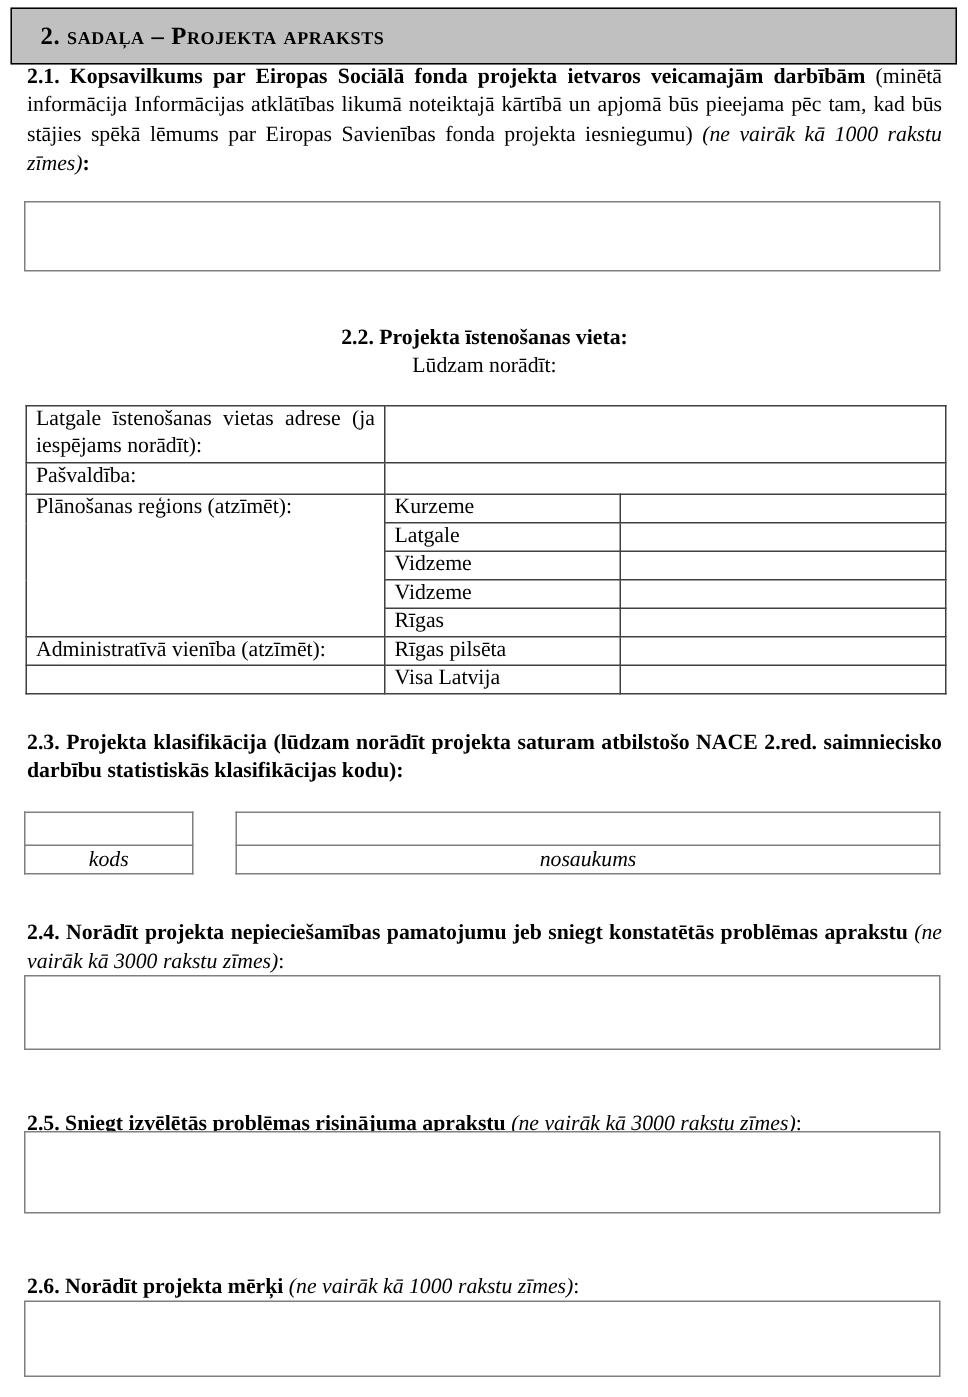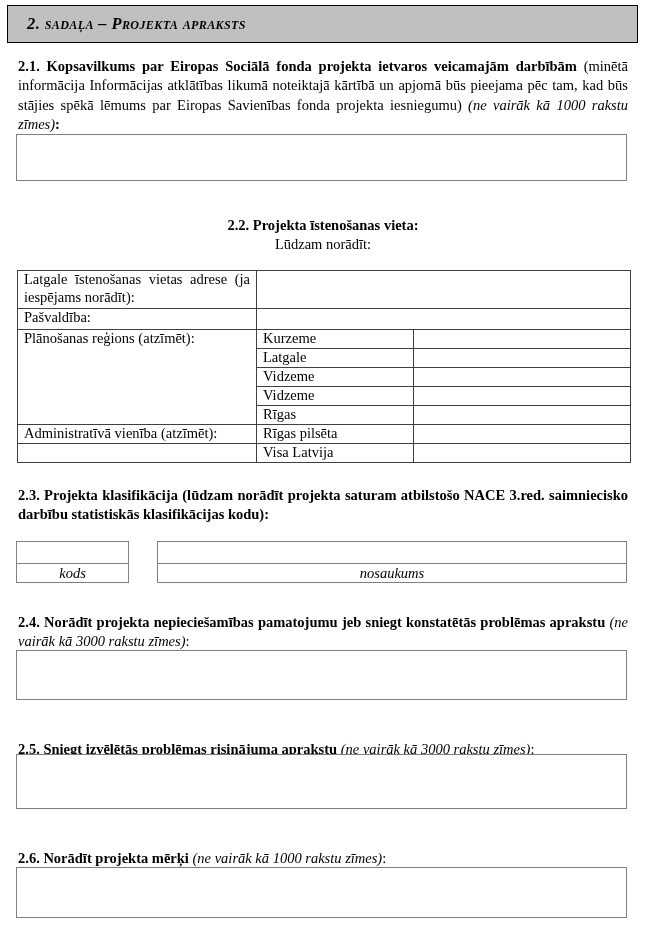--- a/index.html
+++ b/index.html
@@ -14,21 +14,20 @@
   }
   .abs { position:absolute; box-sizing:border-box; }
 
   
   .banner {
     left:7px; top:5px; width:631px; height:38px;
     background:#c0c0c0;
     border:1.5px solid #000;
     display:flex; align-items:center;
     padding-left:19px;
-    font-style:italic;
   }
   .banner .title {
     font-weight:bold;
     font-variant:small-caps;
     font-size:16.5px;
     letter-spacing:0.4px;
   }
 
   .para {
     left:18px; width:610px;
@@ -82,21 +81,21 @@
 </style>
 </head>
 <body>
 
 <div id="page">
 
   <div class="abs banner">
     <span class="title">2. sadaļa – Projekta apraksts</span>
   </div>
 
-  <div class="abs para" style="top:57px;">
+  <div class="abs para" style="top:42px;">
     <span class="b">2.1. Kopsavilkums par Eiropas Sociālā fonda projekta ietvaros veicamajām darbībām</span><span> (minētā informācija Informācijas atklātības likumā noteiktajā kārtībā un apjomā būs pieejama pēc tam, kad būs stājies spēkā lēmums par Eiropas Savienības fonda projekta iesniegumu) </span><span class="i">(ne vairāk kā 1000 rakstu zīmes)</span><span class="b">:</span>
   </div>
 
   <div class="abs tbox" style="top:134px; height:47px;"></div>
 
   <div class="abs para plain" style="top:216px;text-align:center;">
     <span class="b">2.2. Projekta īstenošanas vieta:</span><br>
     <span>Lūdzam norādīt:</span>
   </div>
 
@@ -145,21 +144,21 @@
       <tr style="height:18px;">
         <td class="nojust"></td>
         <td class="nojust">Visa Latvija</td>
         <td></td>
       </tr>
     </tbody>
       </table>
   </div>
 
   <div class="abs para" style="top:486px;">
-    <span class="b">2.3. Projekta klasifikācija (lūdzam norādīt projekta saturam atbilstošo NACE 3.red. saimniecisko darbību statistiskās klasifikācijas kodu):</span>
+    <span class="b">2.3. Projekta klasifikācija (lūdzam norādīt projekta saturam atbilstošo NACE 2.red. saimniecisko darbību statistiskās klasifikācijas kodu):</span>
   </div>
 
   <div class="abs" style="left:157px; top:541px;">
     <table class="nace">
       <colgroup>
           <col style="width:469px">
         </colgroup>
       <tbody>
           <tr>
             <td class="inp"></td>

